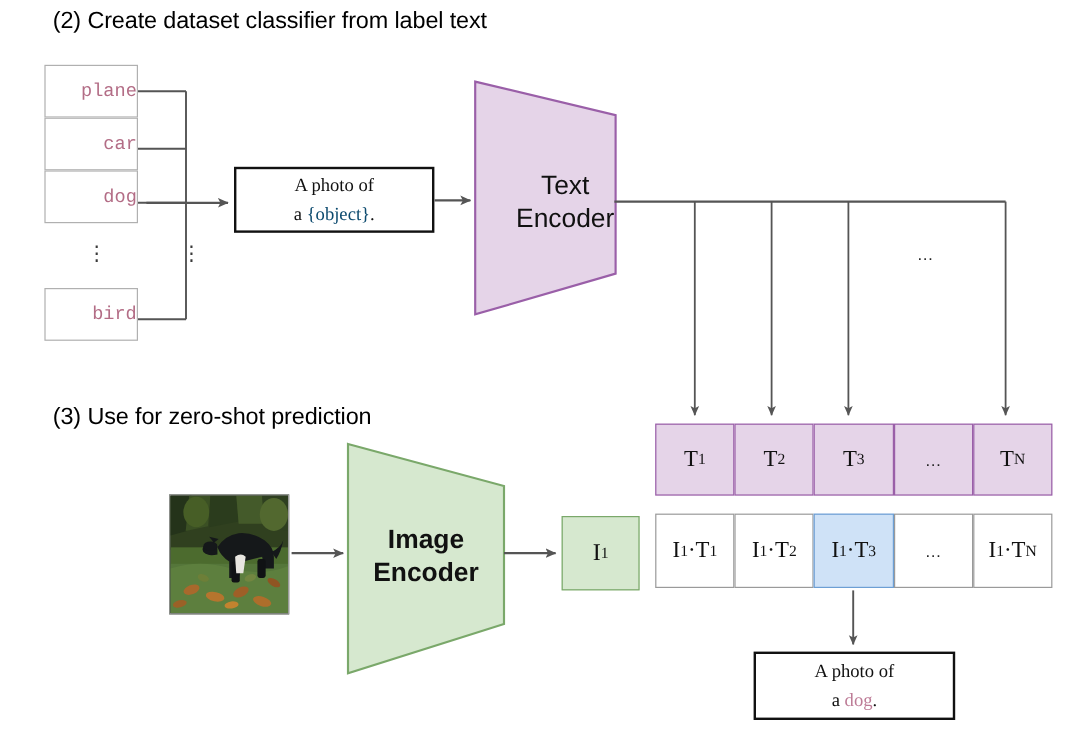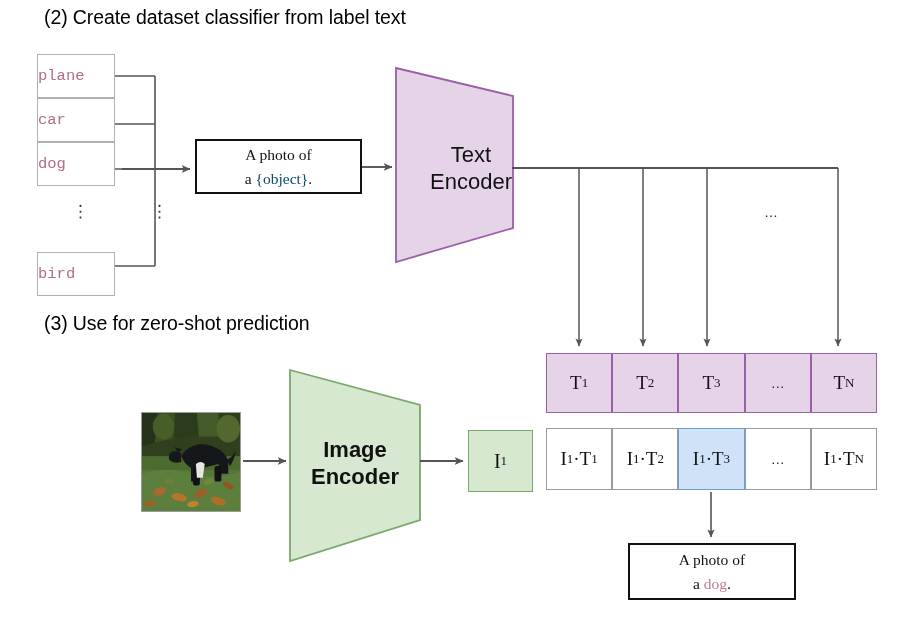--- a/index.html
+++ b/index.html
@@ -17,30 +17,30 @@
     position:absolute;
     font-size:19.5px;
     font-weight:400;
     letter-spacing:-0.1px;
     white-space:nowrap;
     color:#000;
     z-index:6;
     margin-left:25px;
   }
   #heading2{left:19px;top:6px;}
-  #heading3{left:19px;top:312px;}
+  #heading3{left:19px;top:336px;}
 
   
   .labelbox{
     position:absolute;
     width:78px;height:44px;
     box-sizing:border-box;
     border:1px solid #b0b0b0;
     background:#ffffff;
-    display:flex;align-items:center;justify-content:flex-start;
+    display:flex;align-items:center;justify-content:flex-end;
     font-family:"Liberation Mono","DejaVu Sans Mono",monospace;
     font-size:15.5px;
     color:#b36d86;
     z-index:4;
   }
   .vdots{
     position:absolute;
     font-size:17px;
     line-height:1;
     color:#3a3a3a;
@@ -168,21 +168,21 @@
 
   <div class="labelbox" style="left:37px;top:54px;">
     <span>plane</span>
   </div>
   <div class="labelbox" style="left:37px;top:98px;">
     <span>car</span>
   </div>
   <div class="labelbox" style="left:37px;top:142px;">
     <span>dog</span>
   </div>
-  <div class="labelbox" style="left:37px;top:252px;">
+  <div class="labelbox" style="left:37px;top:240px;">
     <span>bird</span>
   </div>
 
   <div class="vdots" style="left:72px;top:203px;">⋮</div>
   <div class="vdots" style="left:151px;top:203px;">⋮</div>
 
   <div class="promptbox" id="prompt-template">
     <div class="ln">A photo of</div>
     <div class="ln"><span>a </span><span class="tok-pink">{object}</span><span>.</span></div>
   </div>

